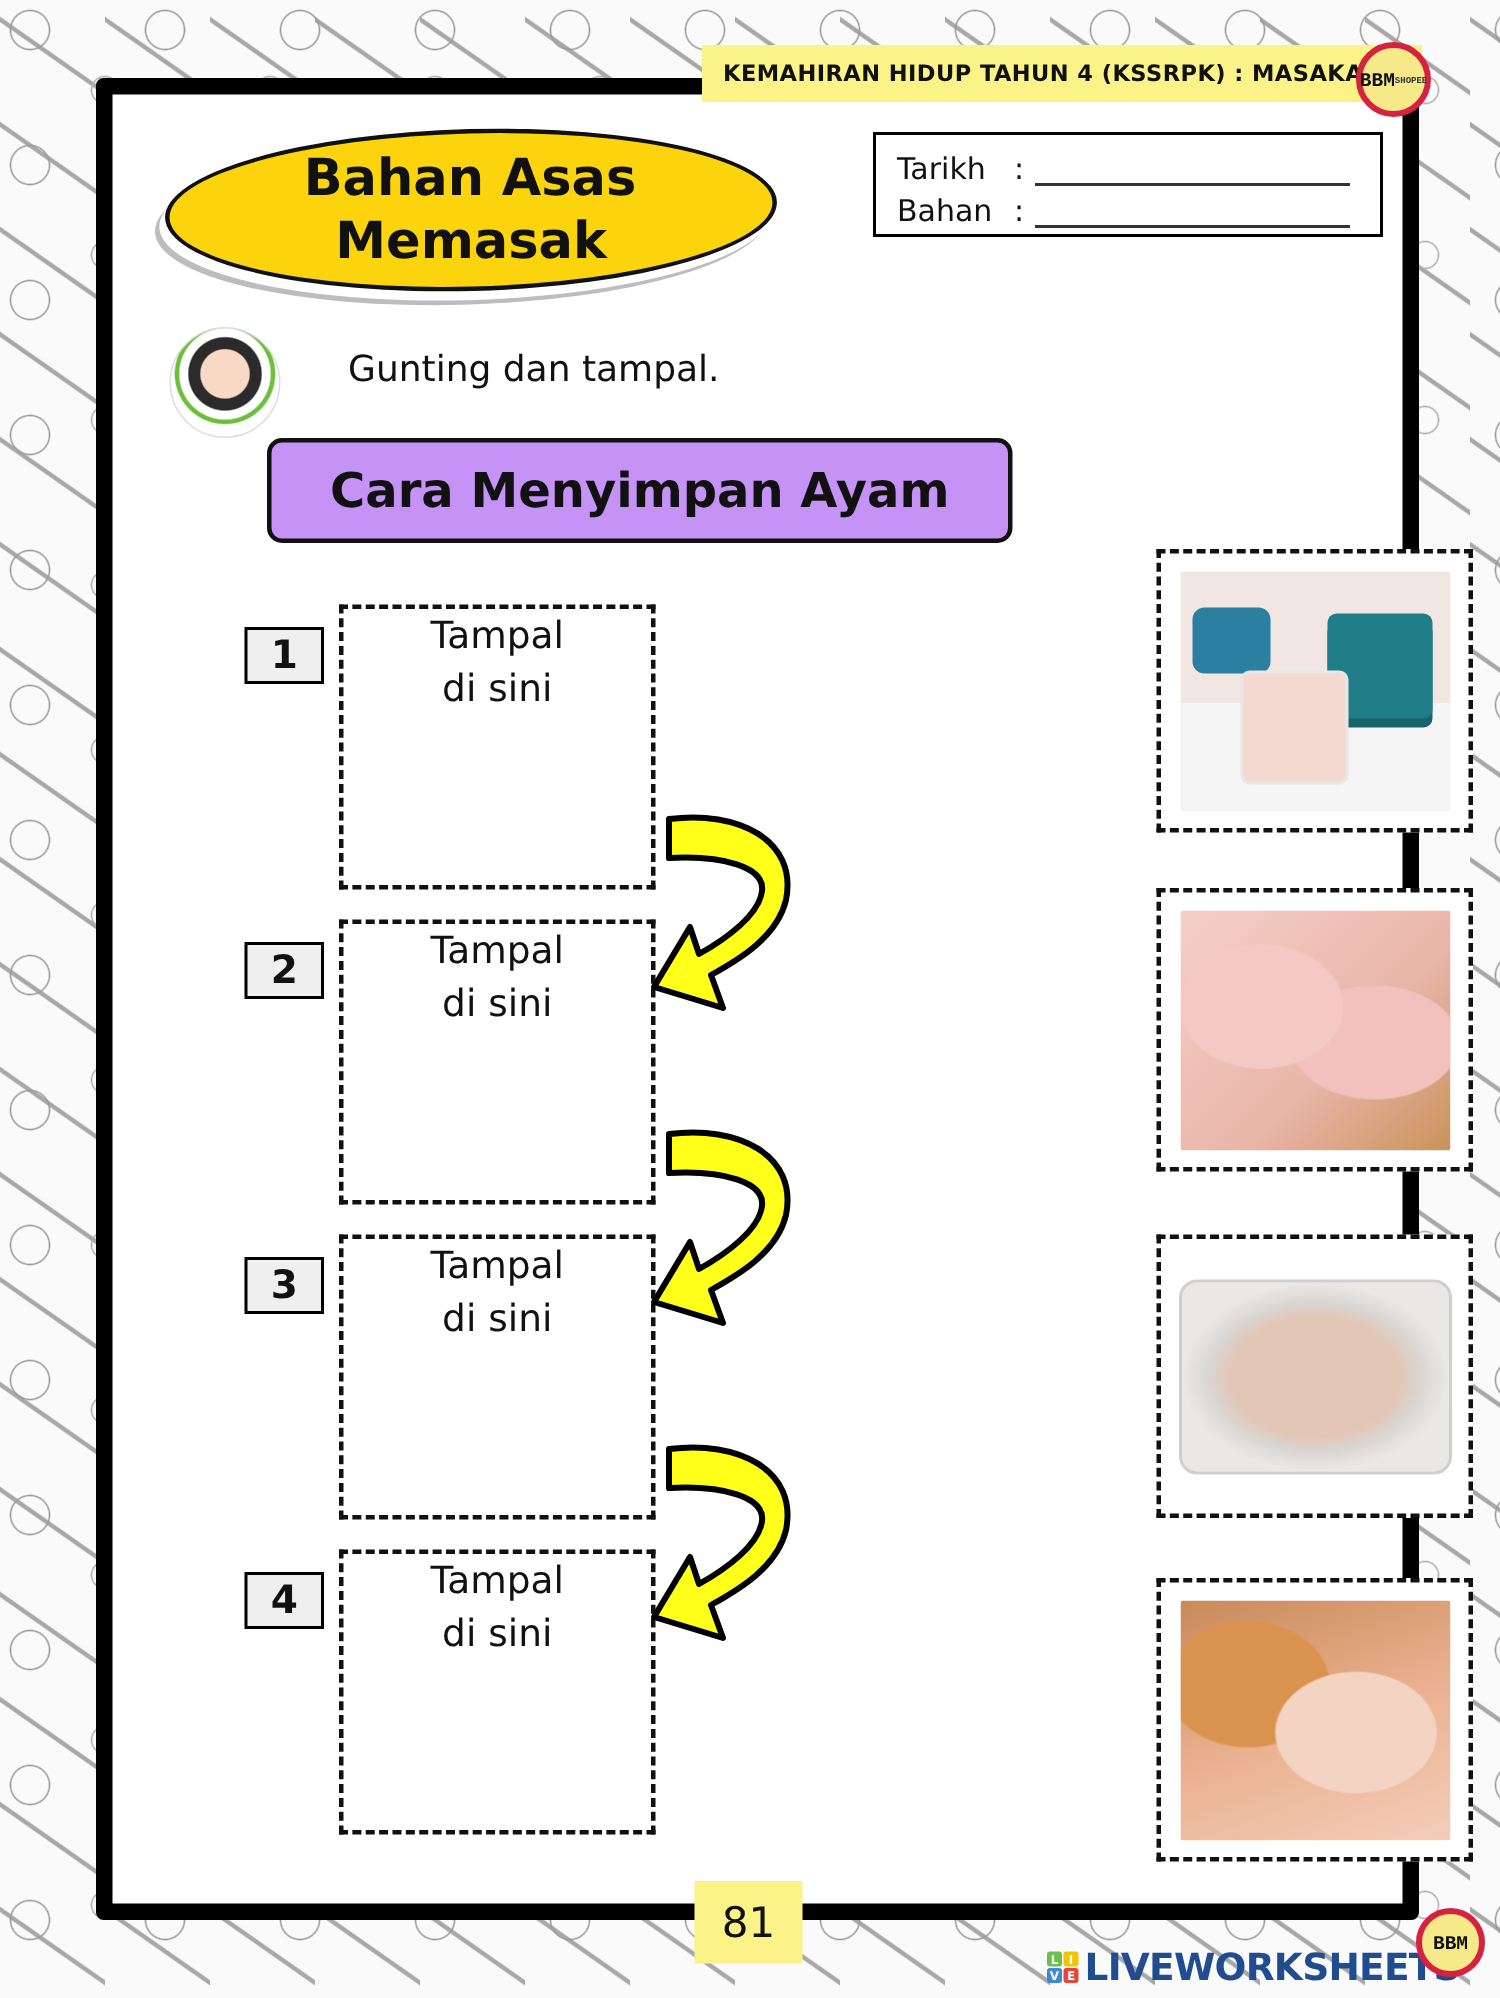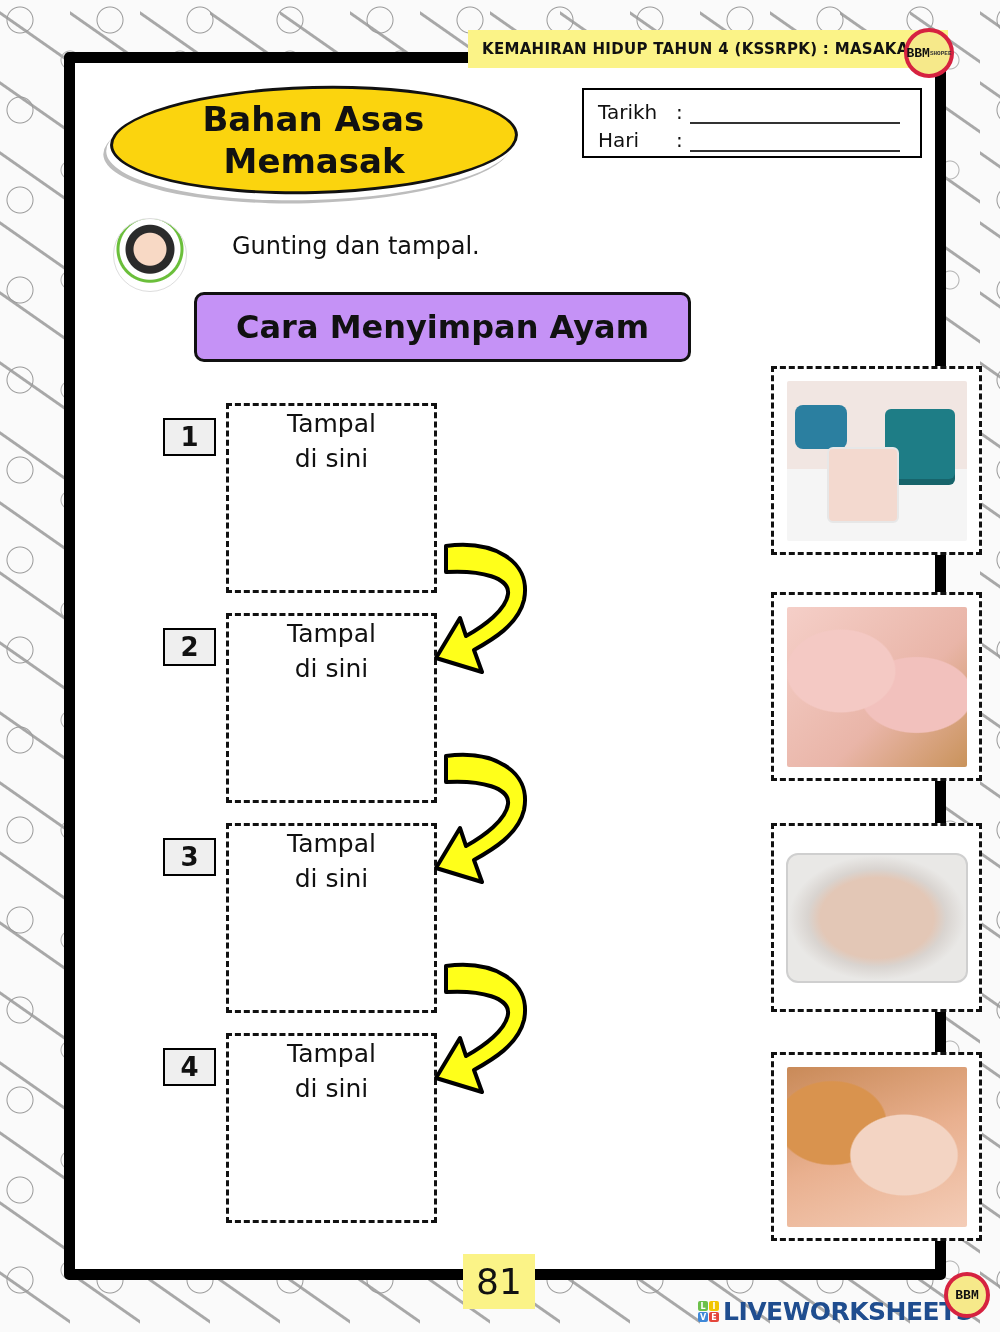--- a/index.html
+++ b/index.html
@@ -60,21 +60,21 @@
 
   .avatar {
     position: absolute; left: 113px; top: 218px; width: 74px; height: 74px; border-radius: 50%;
     background: radial-gradient(circle at 50% 42%, #f8d9c5 0 16px, #2b2b2b 17px 24px, #fff 25px 30px, #6bbf3b 31px 33px, #fff 34px);
     border: 1px solid #ddd; z-index: 2;
   }
   .instruction {
     position: absolute; left: 188px; top: 232px; font-size: 24px; z-index: 2; margin-left: 44px;
   }
   .section-banner {
-    position: absolute; left: 194px; top: 292px; width: 497px; height: 70px;
+    position: absolute; left: 178px; top: 292px; width: 497px; height: 70px;
     background: #c592f6; border: 3px solid #111; border-radius: 10px;
     display: flex; align-items: center; justify-content: center;
     font-weight: bold; font-size: 32px; z-index: 2;
   }
 
   .step-num {
     position: absolute; left: 163px; width: 53px; height: 38px;
     border: 2px solid #000; background: #efefef;
     display: flex; align-items: center; justify-content: center;
     font-weight: bold; font-size: 26px; z-index: 2;
@@ -102,21 +102,21 @@
   .photo-fridge::before { content: ""; position: absolute; left: 8px; top: 24px; width: 52px; height: 44px; background: #2b7fa0; border-radius: 8px; }
   .photo-fridge::after { content: ""; position: absolute; right: 12px; top: 28px; width: 70px; height: 70px; background: #1e7d86; border-radius: 6px; box-shadow: 0 6px 0 #17646b; }
   .photo-fridge .tray { position: absolute; left: 40px; top: 66px; width: 72px; height: 76px; background: #f3d9cf; border: 2px solid #e7e7e7; border-radius: 6px; z-index: 1; }
   .photo-raw { background: radial-gradient(ellipse at 30% 40%, #f4c9c4 0 30%, transparent 31%), radial-gradient(ellipse at 72% 55%, #f2c1bd 0 30%, transparent 31%), linear-gradient(135deg, #f5cfc8, #e9b5a8 60%, #c9935b); }
   .photo-tray { width: 182px; height: 130px; border-radius: 12px; background: radial-gradient(ellipse at 50% 50%, #e3c7b6 0 45%, #d9d4d0 55%, #e9e8e6 70%); border: 2px solid #cfcfcf; }
   .photo-wash { background: radial-gradient(ellipse at 65% 55%, #f3d4c3 0 32%, transparent 33%), radial-gradient(ellipse at 25% 35%, #d9934e 0 28%, transparent 29%), linear-gradient(160deg, #c98a58, #e9b08f 50%, #f4cdb8); }
 
   .page-num {
     position: absolute; left: 463px; top: 1254px; width: 72px; height: 55px;
     background: #fbf387; display: flex; align-items: center; justify-content: center;
-    font-size: 36px; z-index: 3;
+    font-size: 28px; z-index: 3;
   }
   .lw-logo {
     position: absolute; left: 698px; top: 1297px; display: flex; align-items: center; gap: 4px; z-index: 3;
   }
   .lw-mark { display: grid; grid-template-columns: 10px 10px; grid-template-rows: 10px 10px; gap: 1px; }
   .lw-mark span { display: flex; align-items: center; justify-content: center; font-size: 8px; font-weight: bold; color: #fff; border-radius: 2px; }
   .lw-text { font-family: "DejaVu Sans", sans-serif; font-weight: bold; font-size: 25px; color: #1f4d8f; letter-spacing: -0.5px; }
 </style>
 </head>
 <body>
@@ -136,21 +136,21 @@
   <span>Memasak</span>
 </div>
 
 <div class="date-box">
   <div class="date-row">
     <span class="lbl">Tarikh</span>
     <span class="colon">:</span>
     <span class="line"></span>
   </div>
   <div class="date-row">
-    <span class="lbl">Hari</span>
+    <span class="lbl">Bahan</span>
     <span class="colon">:</span>
     <span class="line"></span>
   </div>
 </div>
 
 <div class="avatar"></div>
 <div class="instruction">Gunting dan tampal.</div>
 
 <div class="section-banner">
   <span>Cara Menyimpan Ayam</span>

